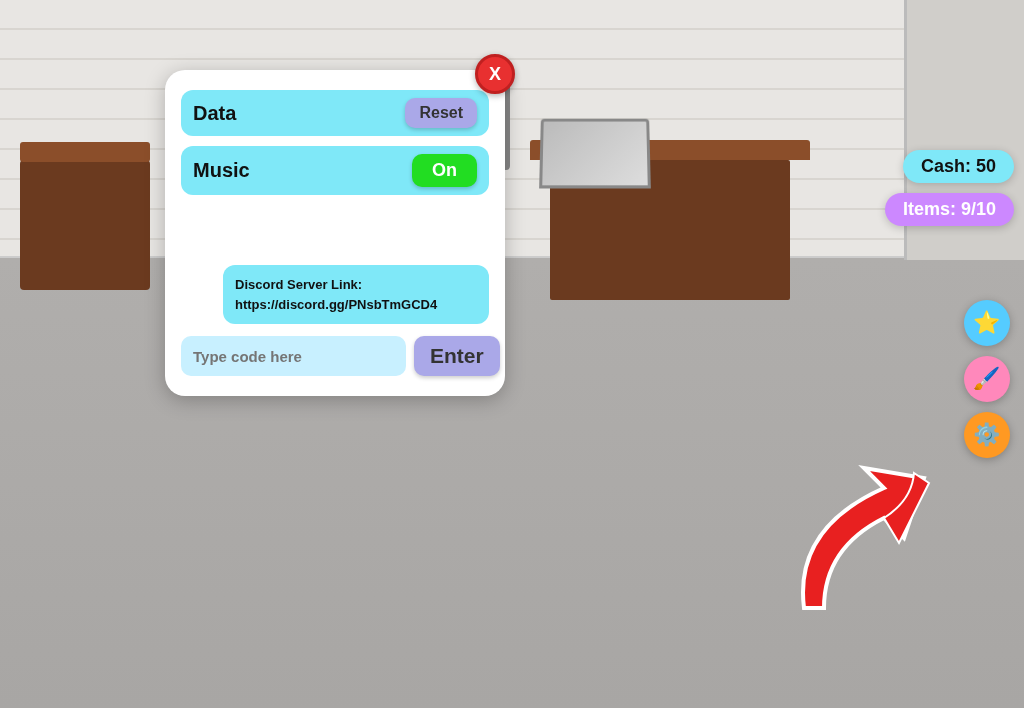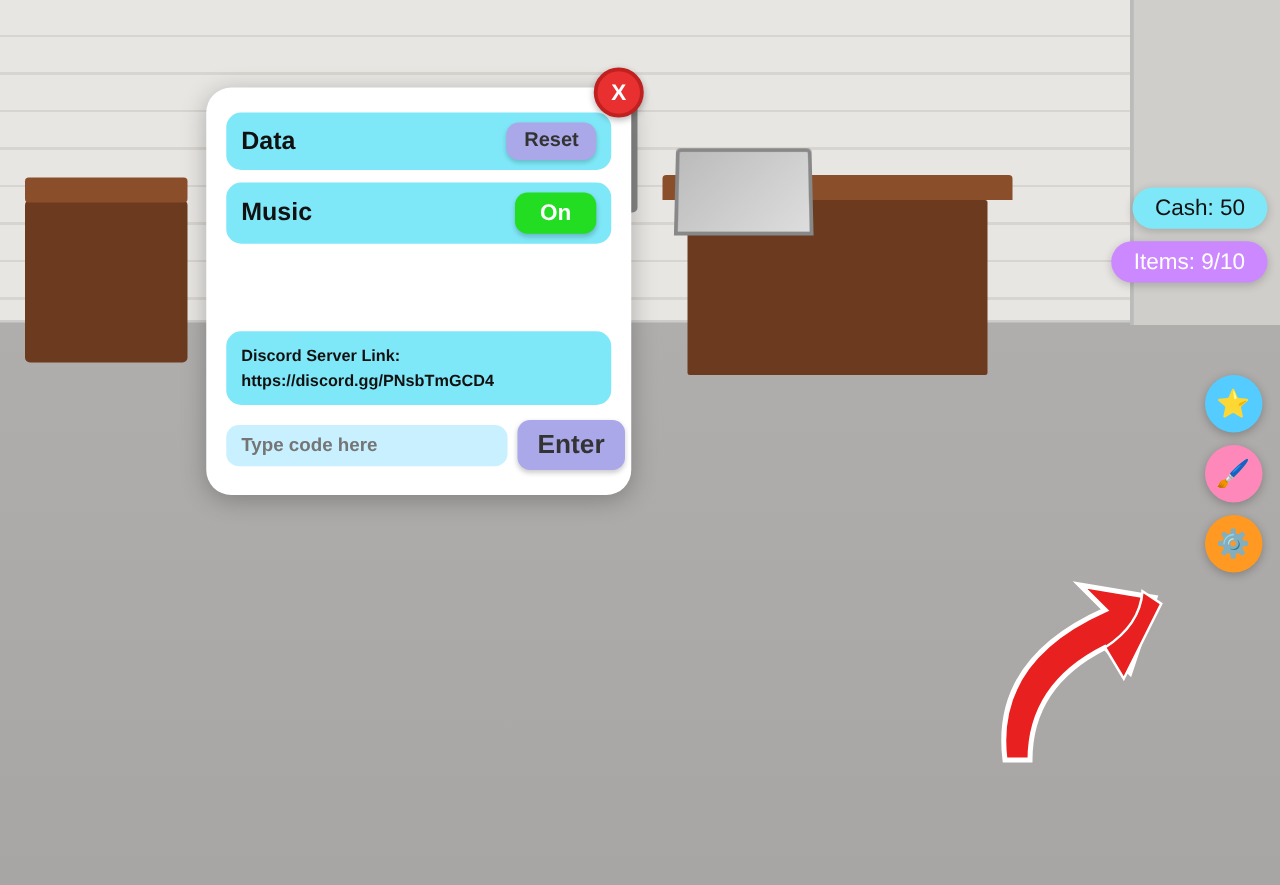--- a/index.html
+++ b/index.html
@@ -213,25 +213,25 @@
 
     .discord-box {
       background: #7fe8f8;
       border-radius: 12px;
       padding: 10px 12px;
       margin-bottom: 12px;
       font-size: 13px;
       font-weight: 600;
       color: #111;
       line-height: 1.5;
+      margin-left: 42px;
     }
 
     .code-row {
       display: flex;
-      align-items: center;
       gap: 8px;
     }
 
     .code-input {
       flex: 1;
       background: #c8f0ff;
       border: none;
       border-radius: 10px;
       padding: 8px 12px;
       font-size: 15px;
@@ -261,21 +261,21 @@
       flex-direction: column;
       align-items: flex-end;
       gap: 10px;
       z-index: 10;
     }
 
     .hud-badge {
       border-radius: 30px;
       padding: 6px 18px;
       font-size: 18px;
-      font-weight: 400;
+      font-weight: 700;
       color: #111;
       box-shadow: 0 2px 8px rgba(0,0,0,0.2);
       white-space: nowrap;
     }
 
     .hud-cash {
       background: #7fe8f8;
     }
 
     .hud-items {

